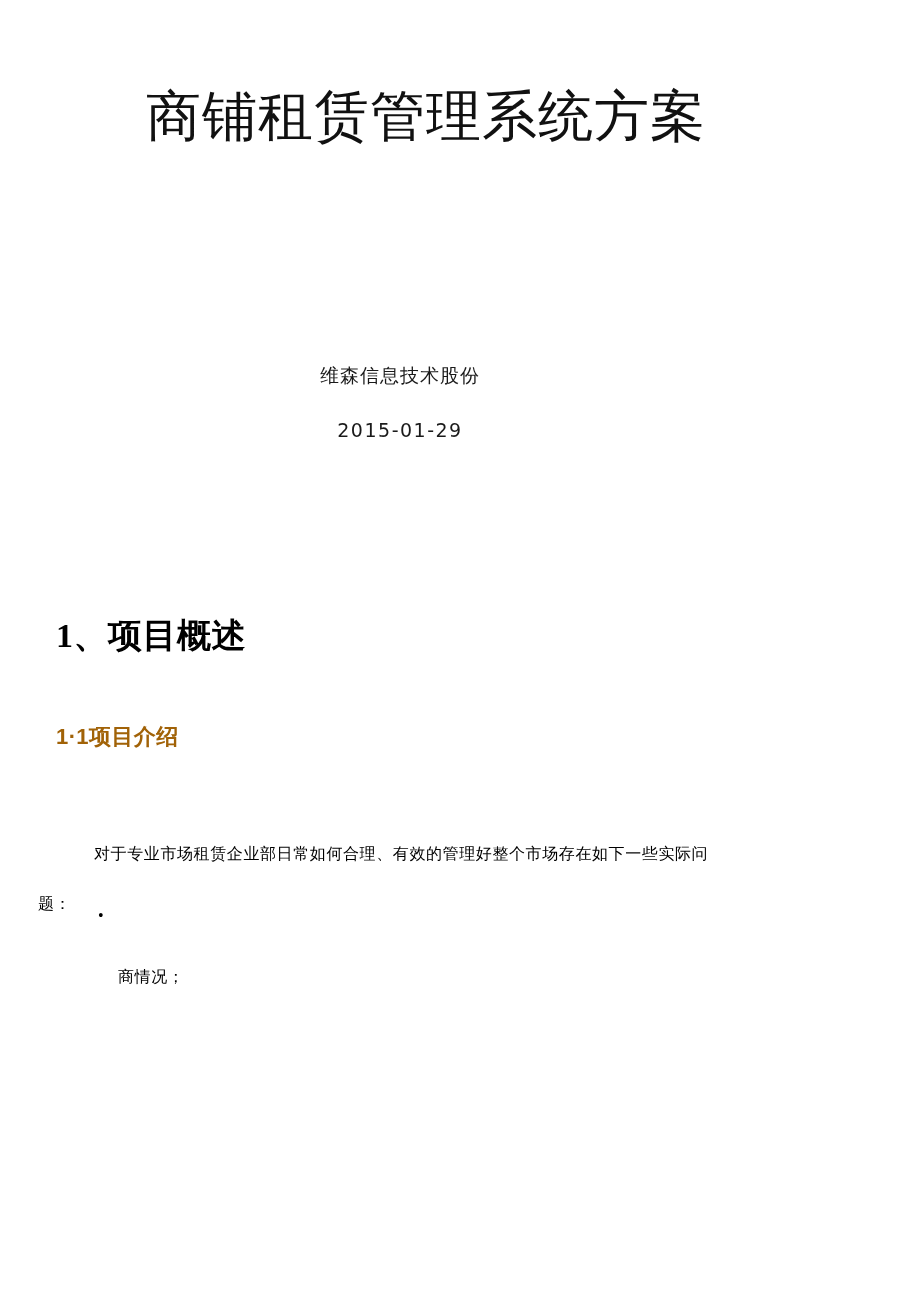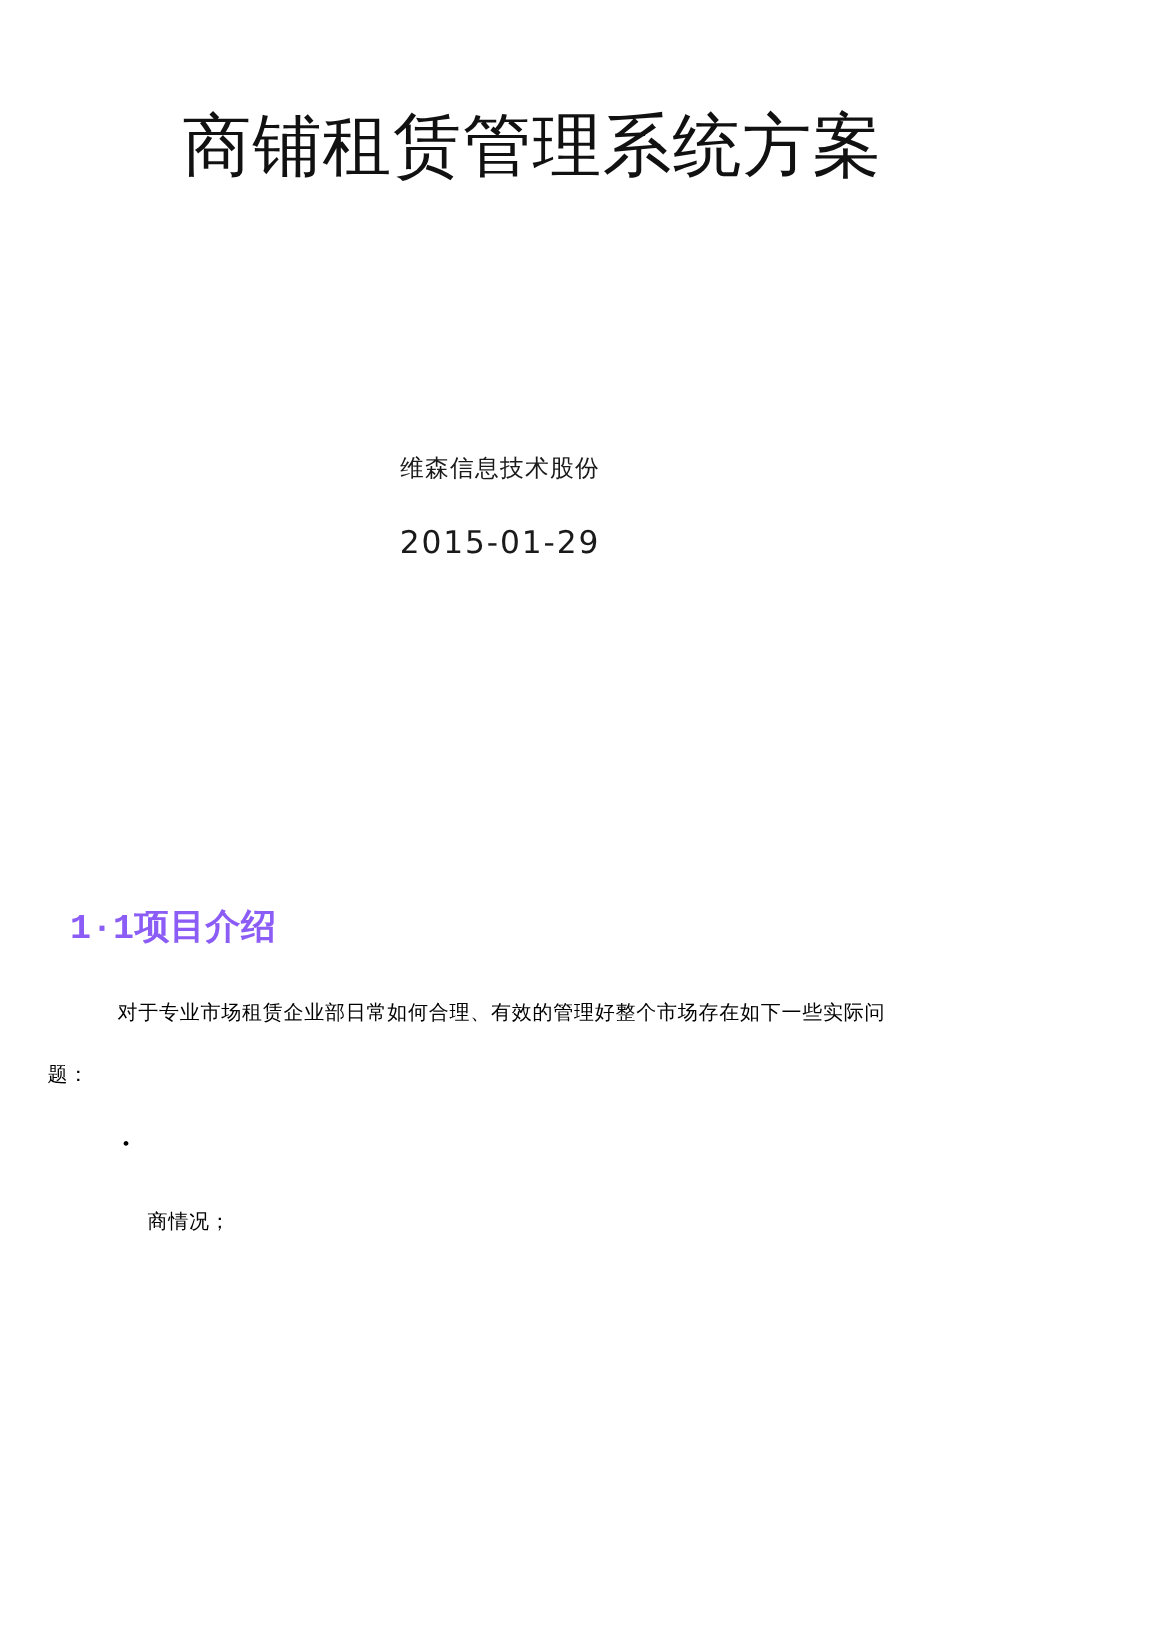--- a/index.html
+++ b/index.html
@@ -50,21 +50,21 @@
   .cover-meta .line {
     font-family: "Liberation Sans", "DejaVu Sans", sans-serif;
     font-size: 19px;
     line-height: 1.0;
     color: #1a1a1a;
     margin: 0 0 36px 0;
     letter-spacing: 1px;
   }
   .cover-meta .line.date {
     font-family: "DejaVu Sans", "Liberation Sans", sans-serif;
-    font-size: 25px;
+    font-size: 19px;
     letter-spacing: 1.5px;
     margin-bottom: 0;
   }
 
   
   .h1 {
     position: absolute;
     top: 613px;
     left: 56px;
     font-family: "Liberation Serif", "DejaVu Serif", serif;
@@ -74,34 +74,35 @@
     color: #000000;
   }
   .h1 .num {
     font-family: "Liberation Serif", serif;
   }
 
   .h2 {
     position: absolute;
     top: 722px;
     left: 56px;
-    font-family: Liberation Mono, monospace;
-    font-size: 28px;
+    font-family: Liberation Sans, sans-serif;
+    font-size: 22px;
     font-weight: 700;
     letter-spacing: 0.4px;
-    color: #8b5cf6;
+    color: #a16207;
   }
 
   
   .para {
     position: absolute;
     font-family: Liberation Mono, monospace;
     font-size: 16px;
     color: #000000;
     letter-spacing: 0.6px;
+    margin-top: 44px;
   }
   .para-1a {
     top: 800px;
     left: 94px;
     width: 760px;
   }
   .para-1b {
     top: 850px;
     left: 38px;
   }
@@ -141,20 +142,23 @@
 
 <div class="page">
 
   <div class="doc-title">商铺租赁管理系统方案</div>
 
   <div class="cover-meta">
     <div class="line">维森信息技术股份</div>
     <div class="line date">2015-01-29</div>
   </div>
 
+  <div class="h1">
+    <span class="num">1、</span><span>项目概述</span>
+  </div>
 
   <div class="h2">1·1项目介绍</div>
 
   <div class="para para-1a">对于专业市场租赁企业部日常如何合理、有效的管理好整个市场存在如下一些实际问</div>
 
   <div class="para para-1b">题：</div>
 
   <div class="bullet">
     <span class="dot">•</span>
   </div>

